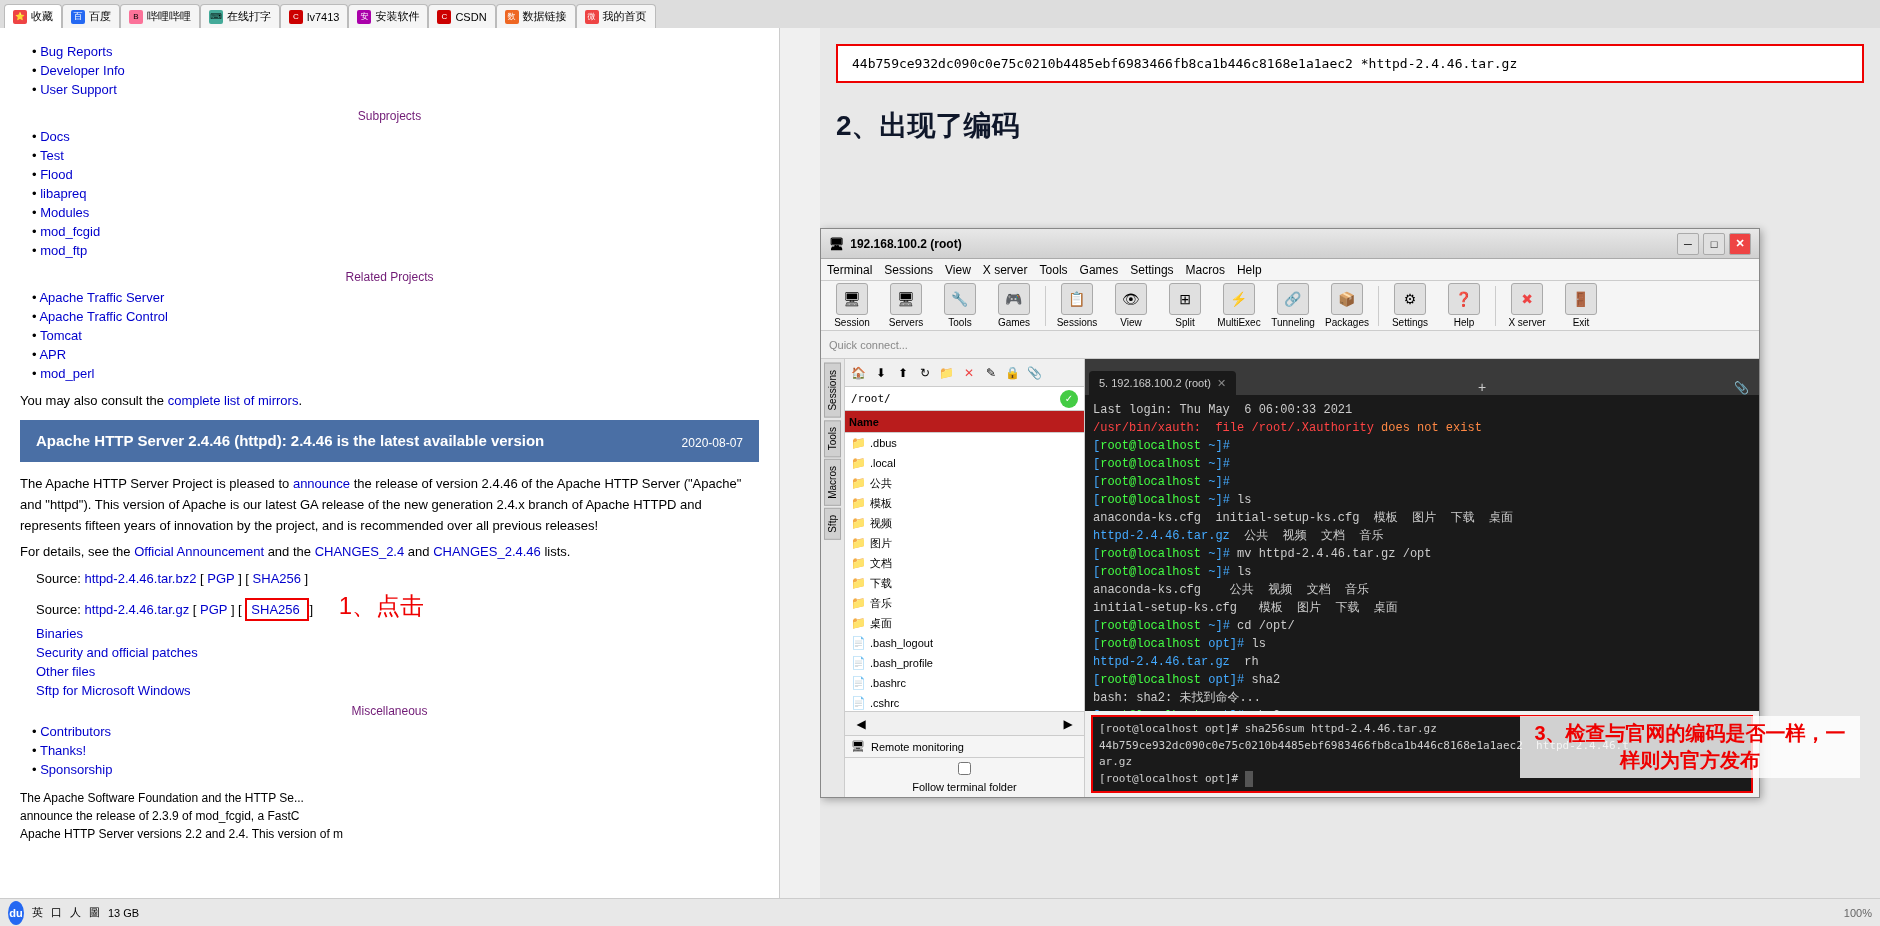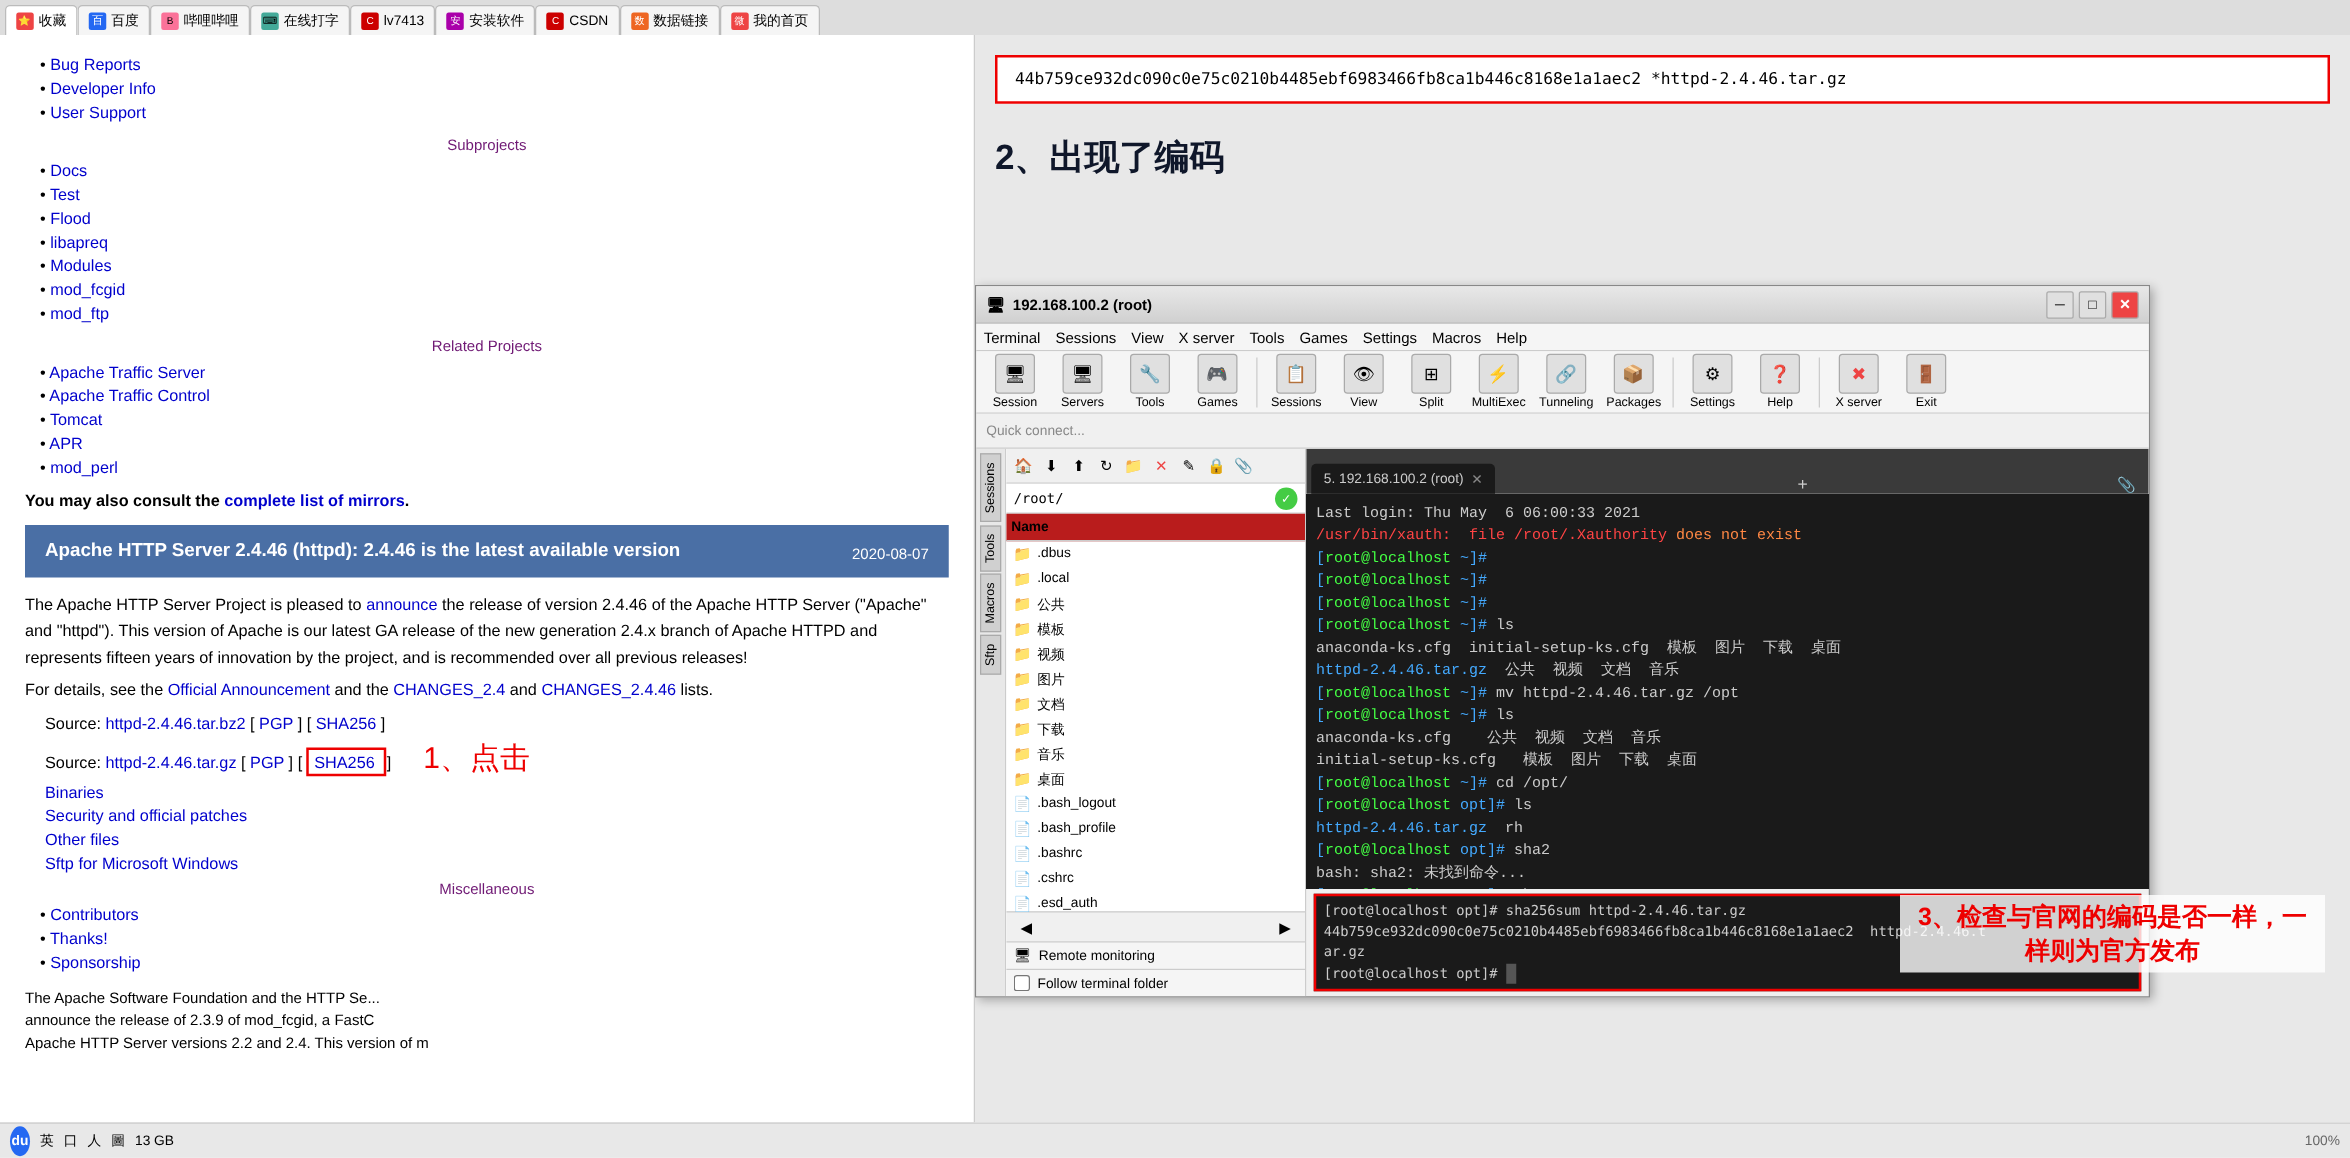--- a/index.html
+++ b/index.html
@@ -25,20 +25,21 @@
       font-size: 11px;
     }
     .browser-tab.active { background: #fff; }
     .favicon { width: 14px; height: 14px; background: #e88; border-radius: 2px; font-size: 8px; display: flex; align-items: center; justify-content: center; }
 
     
     .main-area {
       flex: 1;
       display: flex;
       overflow: hidden;
+      gap: 40px;
     }
 
     
     .left-pane {
       width: 780px;
       background: #fff;
       overflow-y: auto;
       padding: 16px 20px;
       border-right: 1px solid #ccc;
     }
@@ -468,21 +469,21 @@
         <li><a href="#">Apache Traffic Server</a></li>
         <li><a href="#">Apache Traffic Control</a></li>
         <li><a href="#">Tomcat</a></li>
         <li><a href="#">APR</a></li>
         <li><a href="#">mod_perl</a></li>
       </ul>
     </div>
 
     <div>
 
-      <p style="margin-bottom: 8px; font-weight: bold;">
+      <p style="margin-bottom: 8px;">
         You may also consult the <a href="#">complete list of mirrors</a>.
       </p>
 
       <div class="apache-banner" style="background: #4a6fa5;">
         <div>
           <div class="title">Apache HTTP Server 2.4.46 (httpd): 2.4.46 is the latest available version</div>
         </div>
         <div class="date">2020-08-07</div>
       </div>
 
@@ -737,21 +738,21 @@
             <button class="file-toolbar-btn">◀</button>
             <span style="flex:1;"></span>
             <button class="file-toolbar-btn">▶</button>
           </div>
 
           <div style="padding: 4px 6px; background: #f5f5f5; border-top: 1px solid #ccc; display:flex; align-items:center; gap:6px; font-size:11px;">
             <span>🖥</span>
             <span>Remote monitoring</span>
           </div>
 
-          <div style="padding: 4px 6px; background: #f5f5f5; border-top: 1px solid #ccc; display:flex; align-items:center; gap:6px; font-size:11px;">
+          <div style="padding: 4px 6px; background: #f5f5f5; border-top: 1px solid #ccc; display:flex; align-items:center; gap:6px; font-size:11px;flex-direction:column;">
             <input type="checkbox" style="">
             <label>Follow terminal folder</label>
           </div>
         </div>
 
         <div class="terminal-pane">
 
           <div class="terminal-tab-bar">
             <div class="terminal-tab">
               <span>5. 192.168.100.2 (root)</span>

